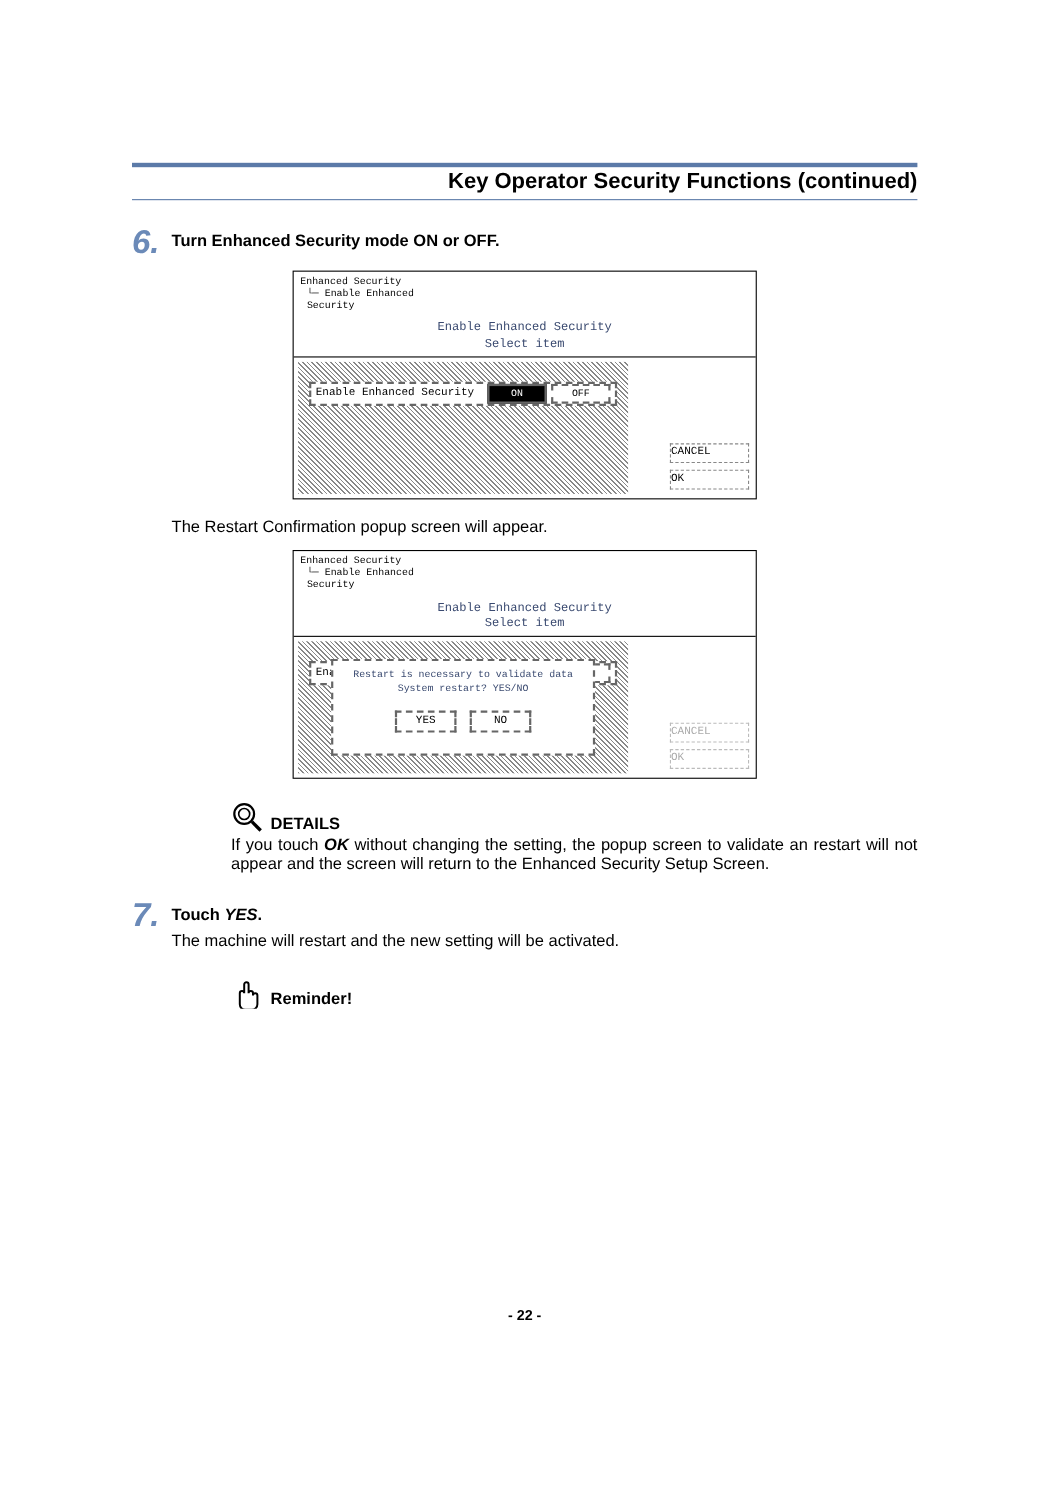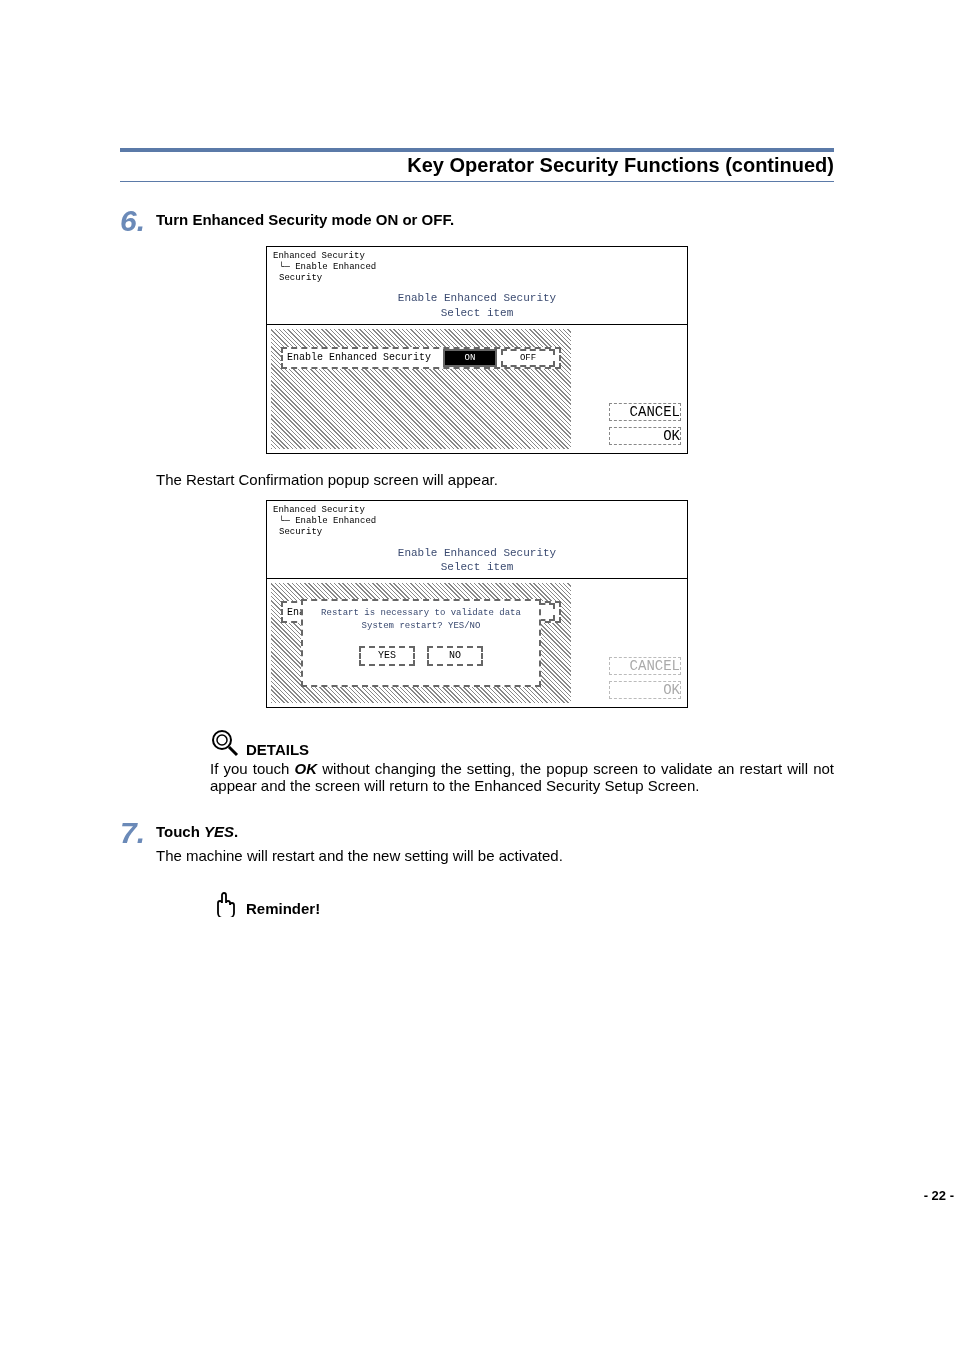--- a/index.html
+++ b/index.html
@@ -132,23 +132,23 @@
   .screen-side {
     flex: 1;
     position: relative;
   }
   .side-btn {
     position: absolute;
     right: 6px;
     width: 70px;
     height: 16px;
     border: 1px dashed #888;
-    text-align: right;
+    text-align: left;
     line-height: 16px;
-    font-size: 14px;
+    font-size: 10px;
     background:#fff;
   }
   .side-btn.cancel { top: 78px; }
   .side-btn.ok { top: 102px; }
   .side-btn.dimmed { color:#aaa; border-color:#bbb; }
   
   .popup {
     position: absolute;
     top: 16px;
     left: 30px;
@@ -195,21 +195,21 @@
     margin-left: 0;
     font-size: 15px;
     text-align: justify;
     margin-top: 2px;
   }
   .footer {
     position: absolute;
     bottom: 148px;
     left: 0;
     right: 0;
-    text-align: right;
+    text-align: center;
     font-size: 13px;
     font-weight: bold;
   }
 </style>
 </head>
 <body>
 
 <div class="page">
 
   <div class="header-rule">

